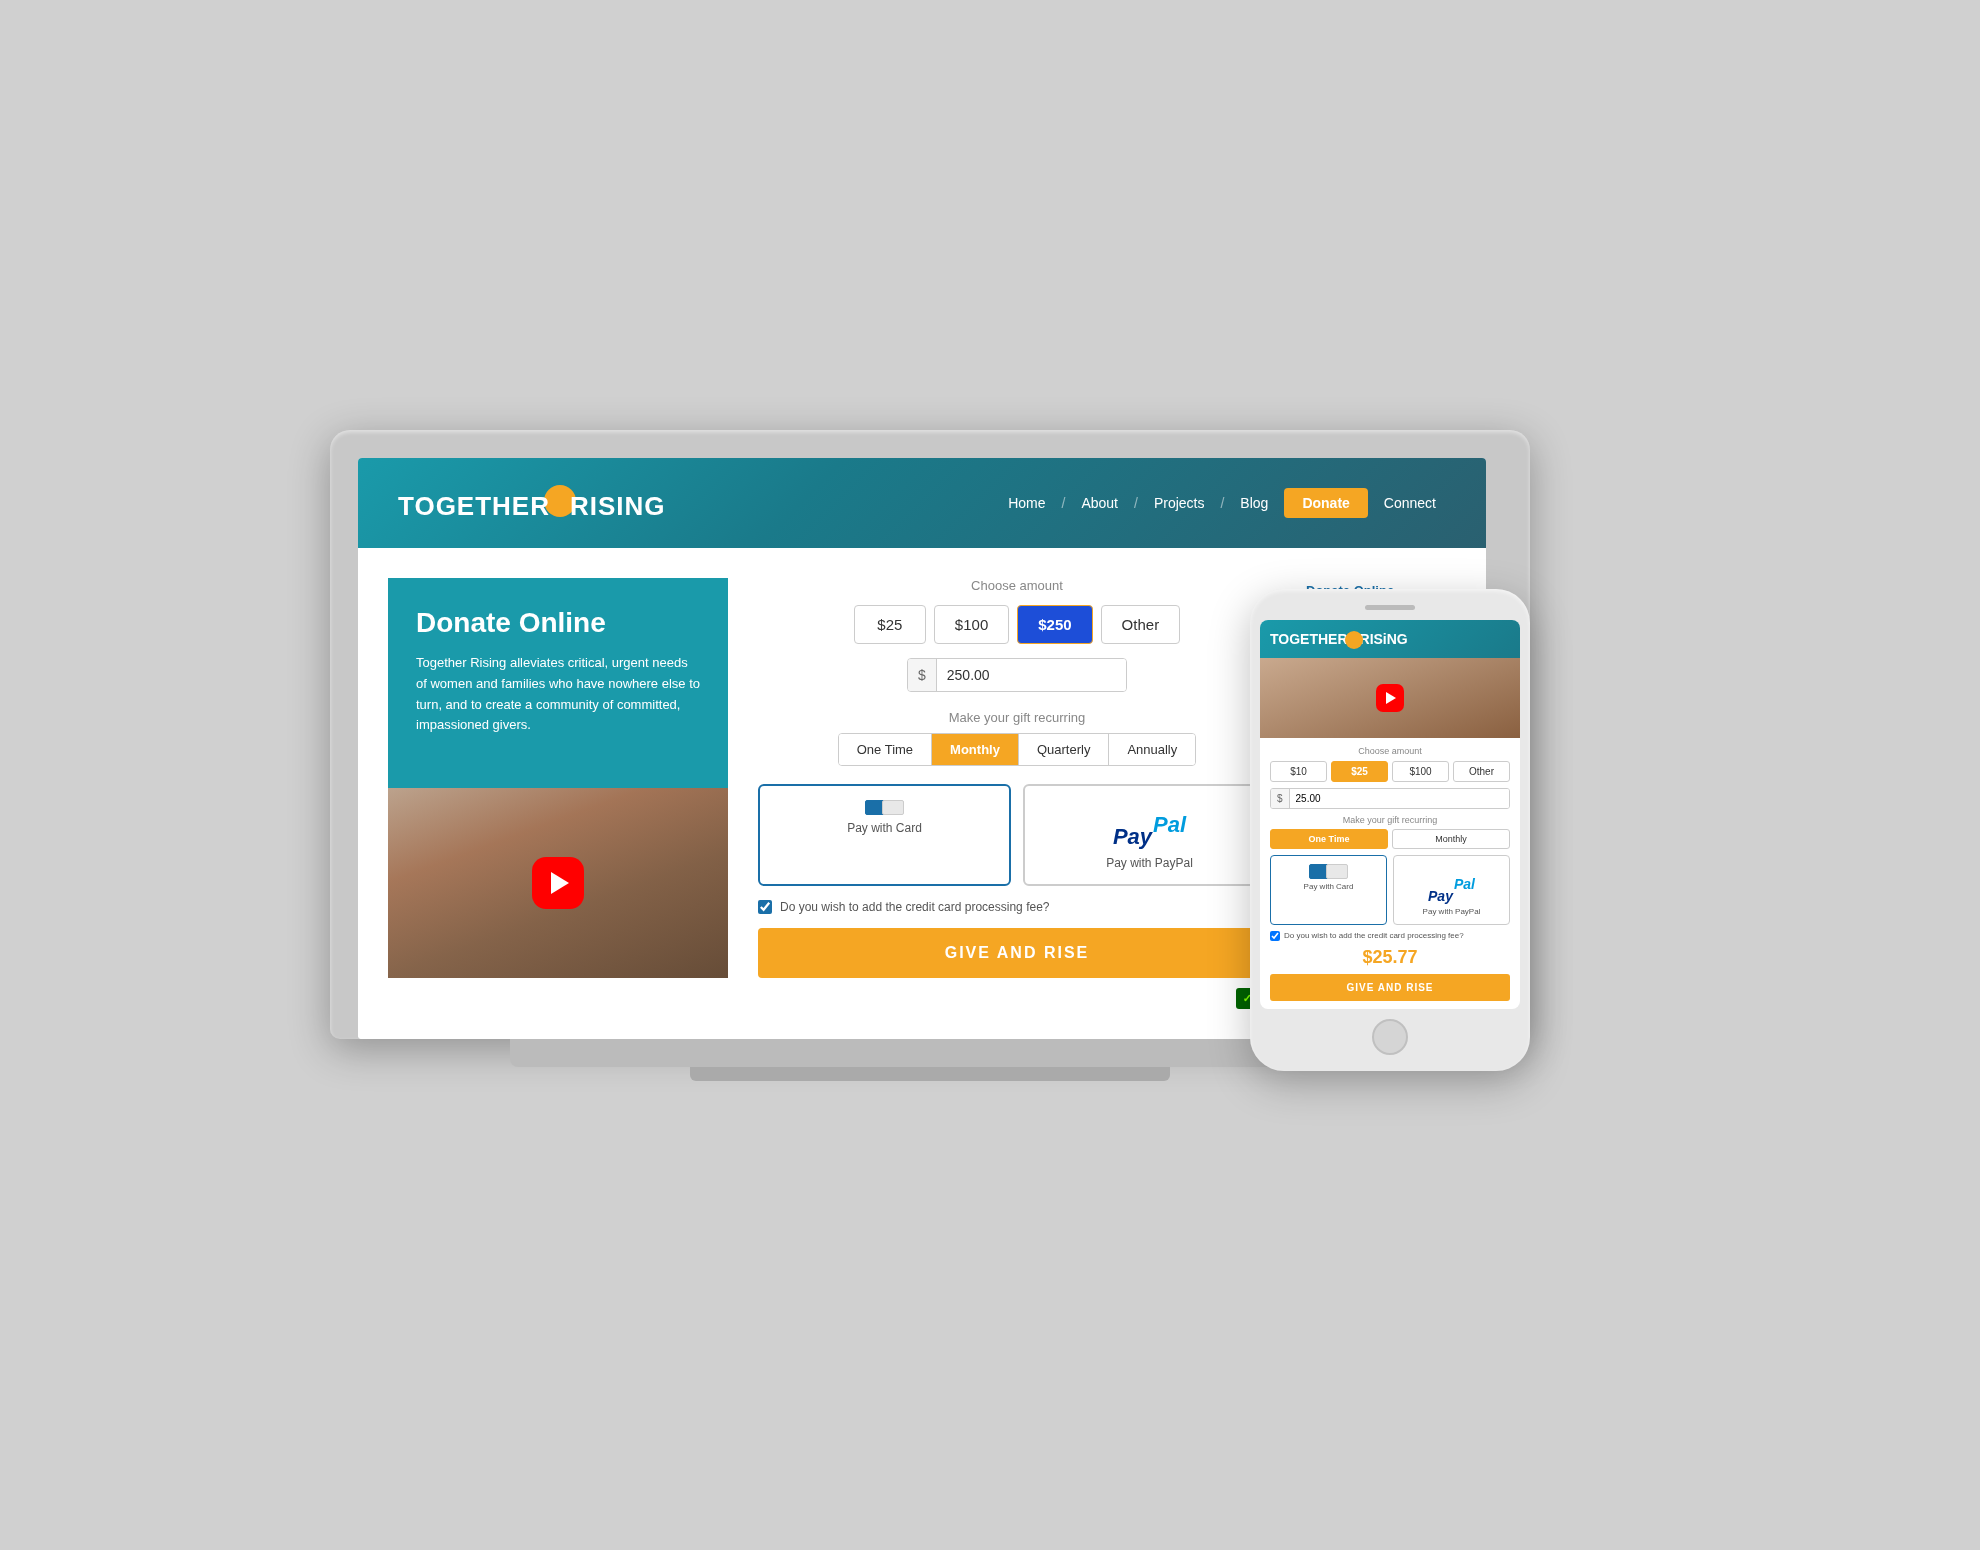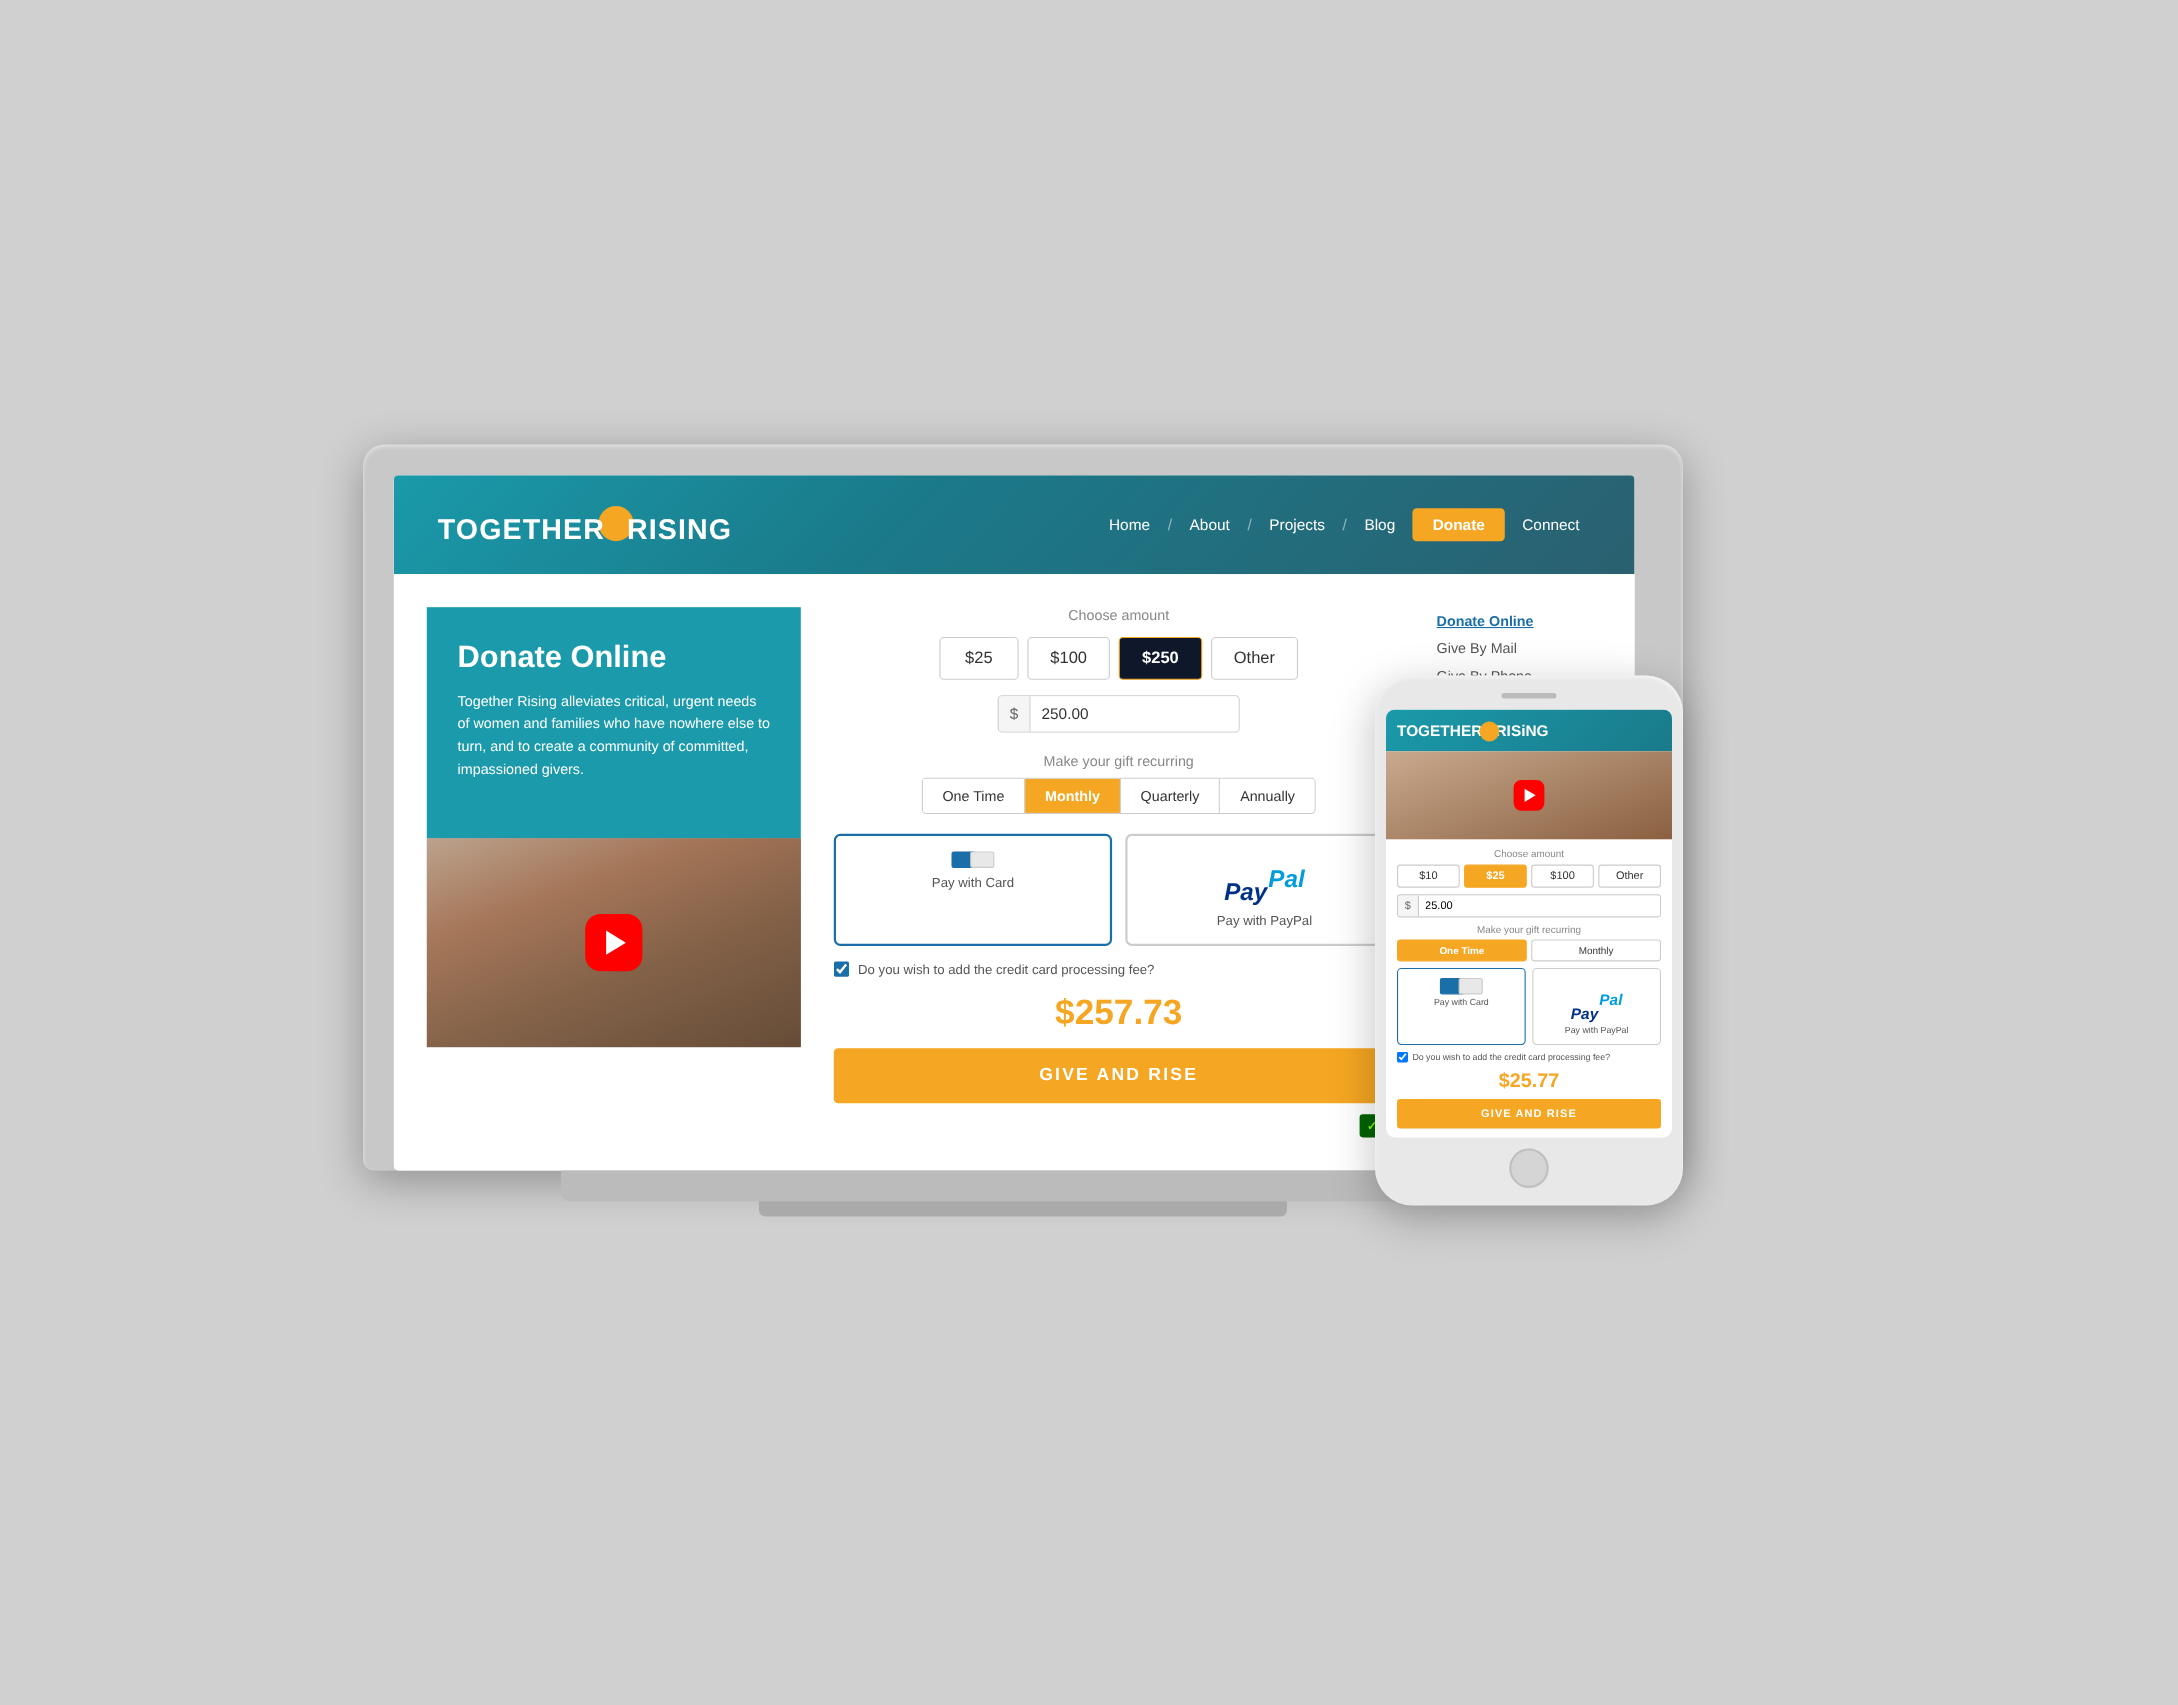--- a/index.html
+++ b/index.html
@@ -198,21 +198,21 @@
       border: 1.5px solid #ccc;
       border-radius: 4px;
       background: #fff;
       font-size: 15px;
       cursor: pointer;
       min-width: 72px;
       text-align: center;
       color: #333;
     }
     .amount-btn.active {
-      background: #0f172a;
+      background: #1d4ed8;
       border-color: #f5a623;
       color: #fff;
       font-weight: bold;
     }
 
     .amount-input-row {
       display: flex;
       align-items: center;
       border: 1.5px solid #ccc;
       border-radius: 4px;
@@ -680,21 +680,20 @@
                 </div>
                 <div class="payment-label">Pay with PayPal</div>
               </div>
             </div>
 
             <div class="fee-checkbox-row">
               <input type="checkbox" class="fee-checkbox" checked="" style="">
               <label>Do you wish to add the credit card processing fee?</label>
             </div>
 
-            <div class="total-amount">$257.73</div>
 
             <button class="give-btn">GIVE AND RISE</button>
 
             <div class="pci-badge">
               <div class="pci-box">
                 <span class="pci-check">✓</span>
                 <span>PCI</span>
               </div>
             </div>
 

